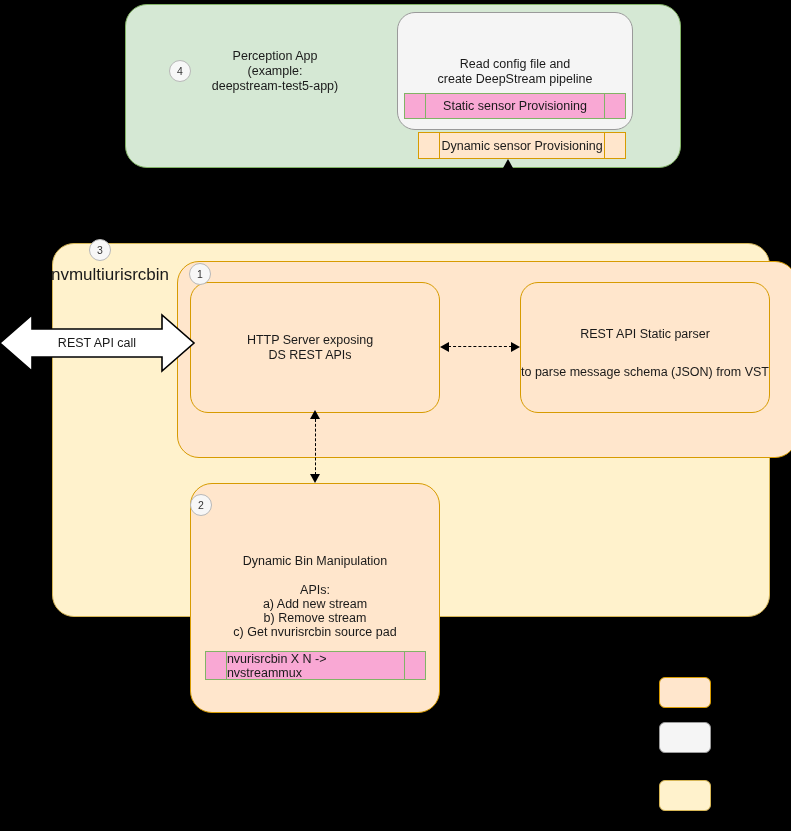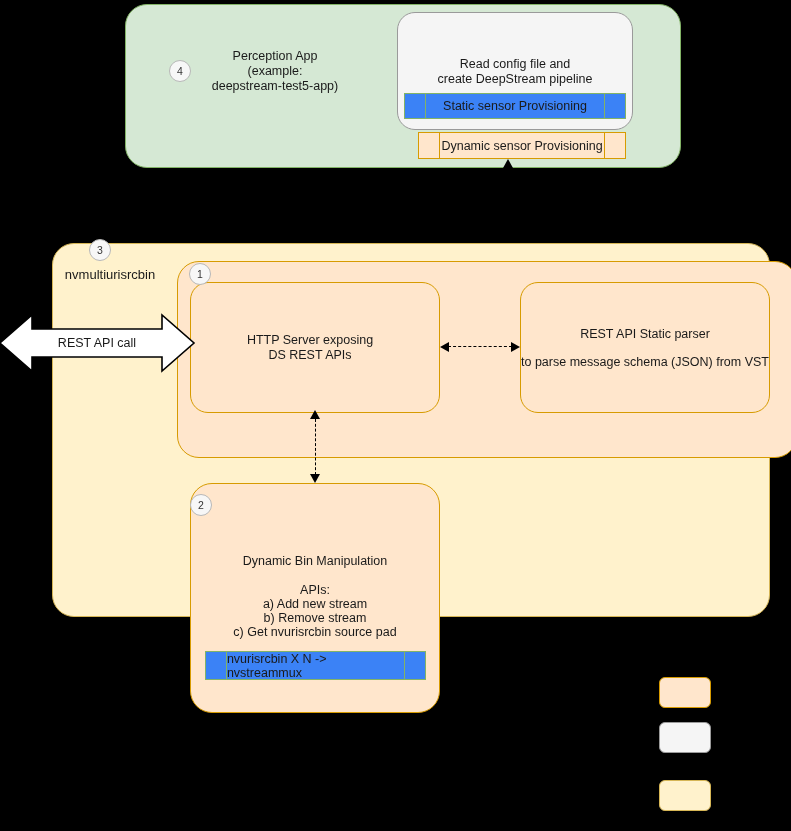--- a/index.html
+++ b/index.html
@@ -67,21 +67,21 @@
   }
   .minitable > div {
     box-sizing: border-box;
     border: 1px solid;
     display: flex;
     align-items: center;
     justify-content: center;
     margin-left: -1px;
   }
   .minitable > div:first-child { margin-left: 0; }
-  .mt-green > div { border-color: #82b366; background: #3b82f6; }
+  .mt-green > div { border-color: #82b366; background: #f9a8d4; }
   .mt-orange > div { border-color: #d79b00; background: #ffe6cc; }
   .mt-cell-narrow { width: 22px; }
   .mt-cell-wide   { flex: 1 1 auto; }
 
   
   .dashline-h {
     position: absolute;
     border-top: 1.4px dashed #000;
     height: 0;
   }
@@ -147,33 +147,33 @@
     <div class="mt-cell-narrow"></div>
   </div>
 
   <div class="arrowhead ah-up" style="left:503px; top:159px;"></div>
   <div class="dashline-v" style="left:508px; top:166px; height:10px;"></div>
 
   <div class="box rounded-lg yellow-fill" style="left:52px; top:243px; width:718px; height:374px;"></div>
 
   <div class="badge" style="left:89px; top:239px;">3</div>
 
-  <div class="label" style="left:50px; top:267px; width:120px; text-align:center; font-size:13px;">nvmultiurisrcbin</div>
+  <div class="label" style="left:50px; top:267px; width:120px; text-align:center; font-size:17px;">nvmultiurisrcbin</div>
 
   <div class="box rounded-lg orange-fill" style="left:177px; top:261px; width:620px; height:197px;"></div>
 
   <div class="badge" style="left:189px; top:263px;">1</div>
 
   <div class="box rounded-md orange-fill" style="left:190px; top:282px; width:250px; height:131px;"></div>
   <div class="label" style="left:190px; top:333px; width:240px;">HTTP Server exposing
 DS REST APIs</div>
 
   <div class="box rounded-md orange-fill" style="left:520px; top:282px; width:250px; height:131px;"></div>
   <div class="label" style="left:523px; top:327px; width:244px;">REST API Static parser</div>
-  <div class="label" style="left:521px; top:355px; width:248px;">to parse message schema (JSON) from VST</div>
+  <div class="label" style="left:521px; top:365px; width:248px;">to parse message schema (JSON) from VST</div>
 
   <div class="dashline-h" style="left:448px; top:346px; width:64px;"></div>
   <div class="arrowhead ah-left" style="left:440px; top:342px;"></div>
   <div class="arrowhead ah-right" style="left:511px; top:342px;"></div>
 
   <div class="dashline-v" style="left:315px; top:419px; height:56px;"></div>
   <div class="arrowhead ah-up" style="left:310px; top:410px;"></div>
   <div class="arrowhead ah-down" style="left:310px; top:474px;"></div>
 
   <div class="box rounded-lg orange-fill" style="left:190px; top:483px; width:250px; height:230px;"></div>

